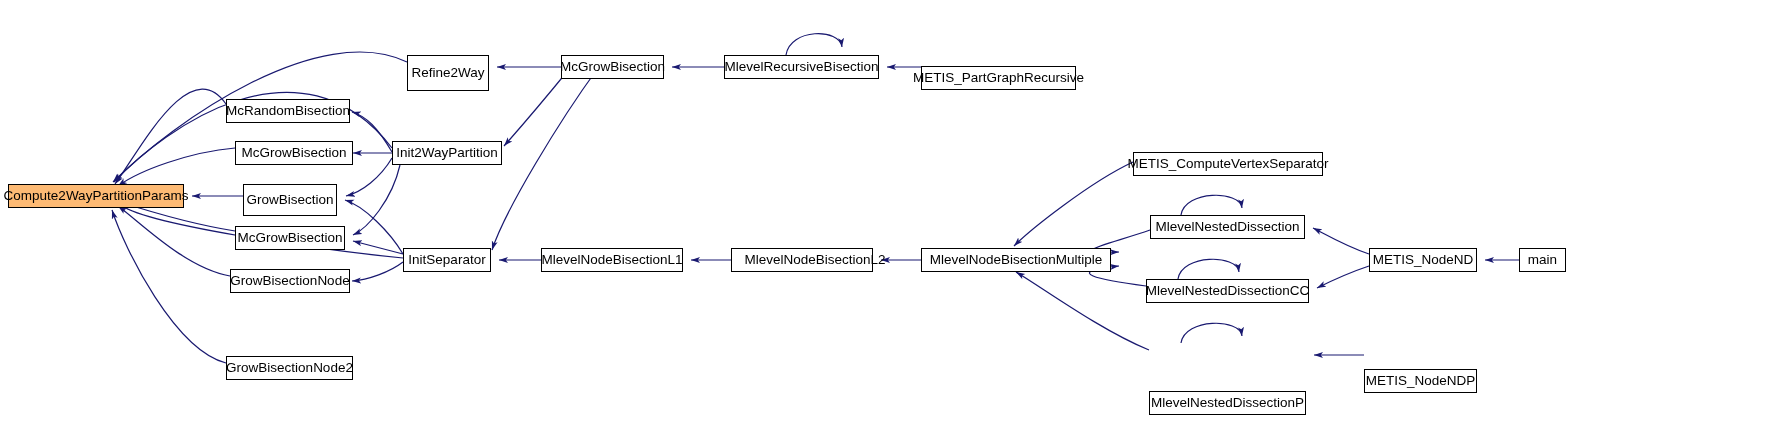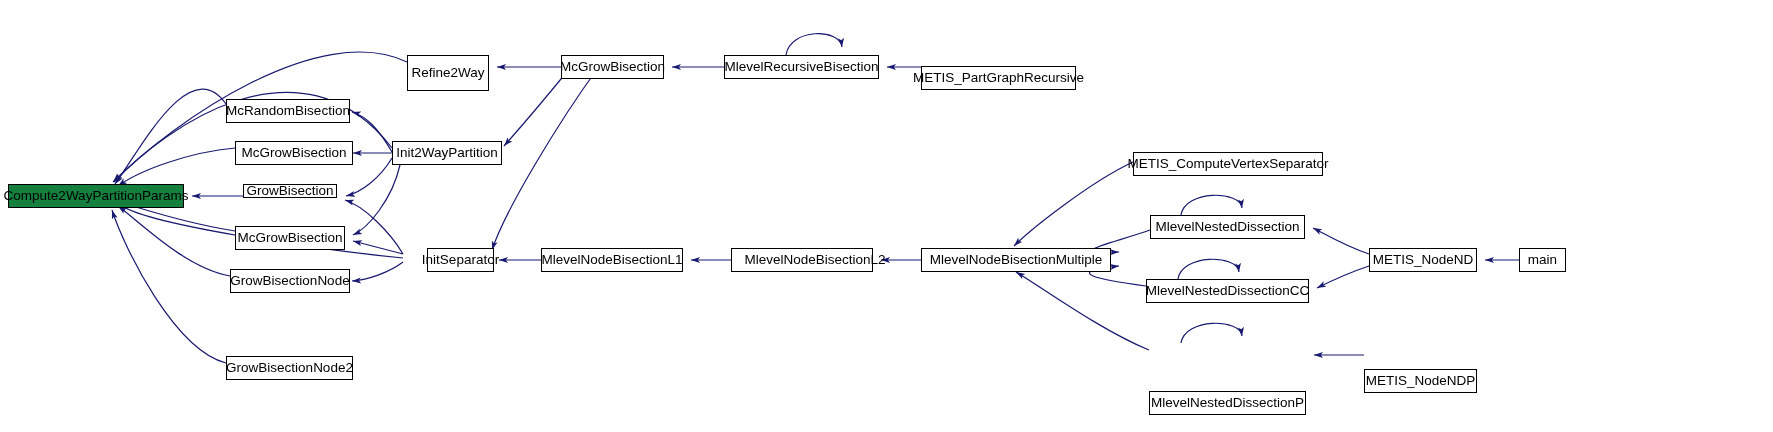--- a/index.html
+++ b/index.html
@@ -2,21 +2,21 @@
 <html><head>
 <meta charset="utf-8">
 <style>
   html,body{margin:0;padding:0;background:#ffffff;}
   #canvas{position:relative;width:1773px;height:432px;background:#ffffff;
           font-family:"Liberation Sans","DejaVu Sans",sans-serif;overflow:hidden;}
   .node{position:absolute;box-sizing:border-box;border:1px solid #000000;
         background:#ffffff;color:#000000;font-size:13.5px;line-height:1;
         display:flex;align-items:center;justify-content:center;white-space:nowrap;
         letter-spacing:0px;}
-  .node.highlight{background:#15803d;}
+  .node.highlight{background:#fdba74;}
   #edges{position:absolute;left:0;top:0;width:1773px;height:432px;pointer-events:none;}
 </style>
 </head>
 <body>
 
 <div id="canvas">
   <svg id="edges" viewBox="0 0 1773 432">
     <defs>
       <marker id="arrow" markerWidth="10" markerHeight="10" refX="9" refY="3.2" orient="auto" markerUnits="userSpaceOnUse">
         <path d="M0,0.2 L9,3.2 L0,6.2 L2.2,3.2 Z" fill="#191970"></path>
@@ -58,27 +58,27 @@
         <path d="M 1369,254 C 1345,246 1325,234 1313,228" marker-end="url(#arrow)"></path>
         <path d="M 1369,266 C 1345,274 1325,284 1317,288" marker-end="url(#arrow)"></path>
         <path d="M 1364,355 L 1314,355" marker-end="url(#arrow)"></path>
         <path d="M 1519,260 L 1485,260" marker-end="url(#arrow)"></path>
       </g>
   </svg>
   <div id="node-layer">
       <div class="node highlight" style="left: 8px; top: 184px; width: 176px; height: 24px;">Compute2WayPartitionParams</div>
       <div class="node" style="left: 226px; top: 99px; width: 124px; height: 24px;">McRandomBisection</div>
       <div class="node" style="left: 235px; top: 141px; width: 118px; height: 24px;">McGrowBisection</div>
-      <div class="node" style="left: 243px; top: 184px; width: 94px; height: 14px;">GrowBisection</div>
+      <div class="node" style="left: 243px; top: 184px; width: 94px; height: 32px;">GrowBisection</div>
       <div class="node" style="left: 235px; top: 226px; width: 110px; height: 24px;">McGrowBisection</div>
       <div class="node" style="left: 230px; top: 269px; width: 120px; height: 24px;">GrowBisectionNode</div>
       <div class="node" style="left: 226px; top: 356px; width: 127px; height: 24px;">GrowBisectionNode2</div>
       <div class="node" style="left: 407px; top: 55px; width: 82px; height: 36px;">Refine2Way</div>
       <div class="node" style="left: 392px; top: 141px; width: 110px; height: 24px;">Init2WayPartition</div>
-      <div class="node" style="left: 403px; top: 248px; width: 67px; height: 24px; margin-left: 24px;">InitSeparator</div>
+      <div class="node" style="left: 403px; top: 248px; width: 88px; height: 24px;">InitSeparator</div>
       <div class="node" style="left: 561px; top: 55px; width: 103px; height: 24px;">McGrowBisection</div>
       <div class="node" style="left: 541px; top: 248px; width: 142px; height: 24px;">MlevelNodeBisectionL1</div>
       <div class="node" style="left: 731px; top: 248px; width: 142px; height: 24px; padding-left: 26px;">MlevelNodeBisectionL2</div>
       <div class="node" style="left: 724px; top: 55px; width: 155px; height: 24px;">MlevelRecursiveBisection</div>
       <div class="node" style="left: 921px; top: 66px; width: 155px; height: 24px;">METIS_PartGraphRecursive</div>
       <div class="node" style="left: 921px; top: 248px; width: 190px; height: 24px;">MlevelNodeBisectionMultiple</div>
       <div class="node" style="left: 1133px; top: 152px; width: 190px; height: 24px;">METIS_ComputeVertexSeparator</div>
       <div class="node" style="left: 1150px; top: 215px; width: 155px; height: 24px;">MlevelNestedDissection</div>
       <div class="node" style="left: 1146px; top: 279px; width: 163px; height: 24px;">MlevelNestedDissectionCC</div>
       <div class="node" style="left: 1149px; top: 343px; width: 157px; height: 24px; margin-top: 48px;">MlevelNestedDissectionP</div>

